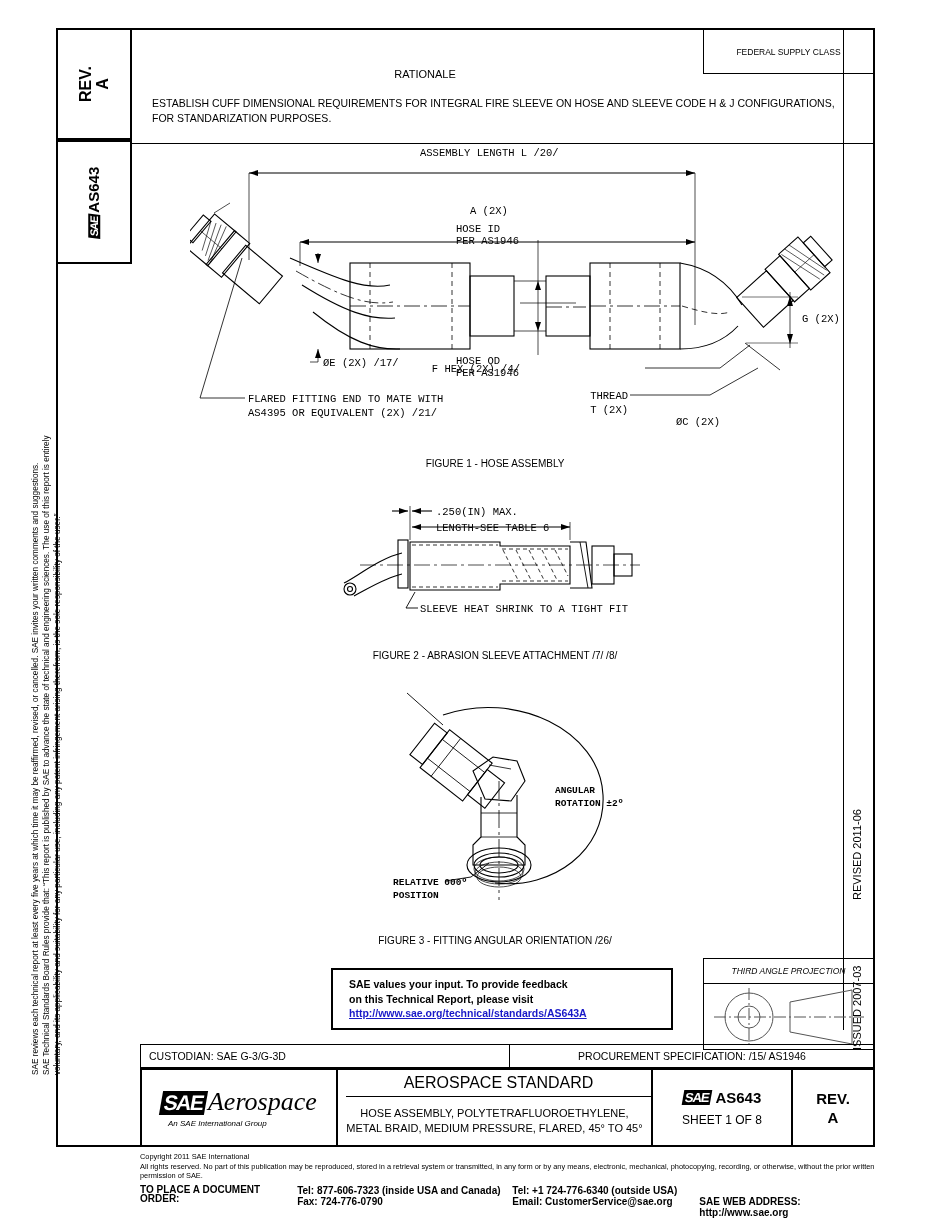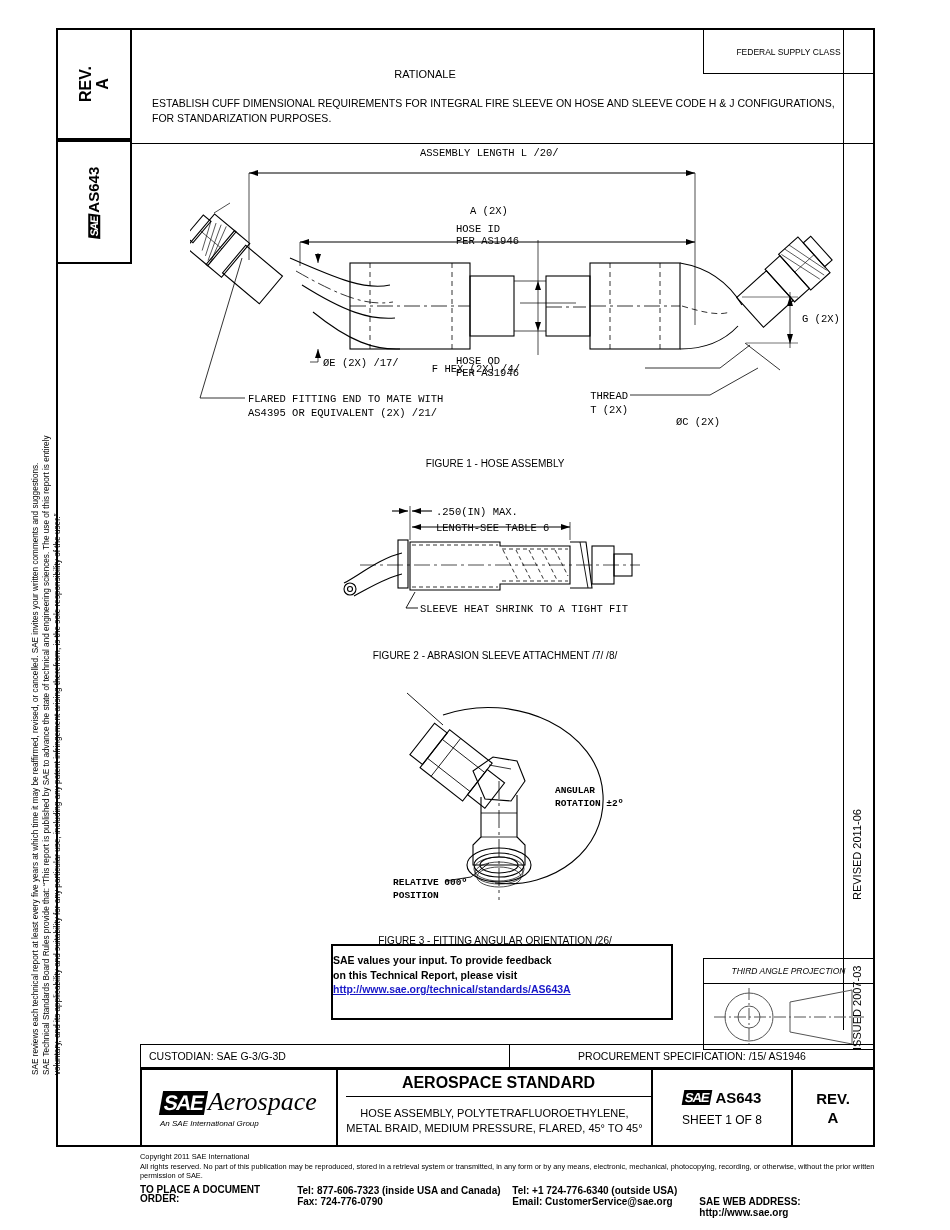--- a/index.html
+++ b/index.html
@@ -43,22 +43,22 @@
   #right-dates{position:absolute;left:843px;top:740px;width:30px;height:310px;}
   #right-dates .rot{position:absolute;transform-origin:0 0;transform:rotate(-90deg);
                     white-space:nowrap;font-size:11px;}
   #rev-date{left:8px;top:160px;}
   #iss-date{left:8px;top:310px;}
   #right-col-line{position:absolute;left:843px;top:30px;width:0;height:1000px;
                   border-left:1.5px solid #000;}
   
   .fcap{position:absolute;font-size:10px;text-align:center;}
   
-  #feedback-box{position:absolute;left:331px;top:944px;width:342px;height:76px;
-                border:2px solid #000;box-sizing:border-box;padding:7px 0;
+  #feedback-box{position:absolute;left:331px;top:968px;width:342px;height:62px;
+                border:2px solid #000;box-sizing:border-box;padding:7px 16px;
                 font-size:10.5px;font-weight:bold;line-height:14.5px;}
   #feedback-box .lnk{color:#1818c8;text-decoration:underline;}
   
   #tap-box{position:absolute;left:703px;top:958px;width:170px;height:92px;
            border:1.5px solid #000;border-right:none;box-sizing:border-box;font-style:italic;}
   #tap-title{height:24px;border-bottom:1.5px solid #000;display:flex;align-items:center;
              justify-content:center;font-size:8.5px;}
   #tap-art{height:66px;position:relative;}
   
   #cust-row{position:absolute;left:140px;top:1044px;width:642px;height:24px;}
@@ -69,21 +69,21 @@
              border:1.5px solid #000;border-left:none;box-sizing:border-box;
              display:flex;align-items:center;justify-content:center;font-size:10.5px;}
   
   #title-block{position:absolute;left:140px;top:1068px;width:735px;height:79px;
                border:2px solid #000;box-sizing:border-box;display:flex;}
   #tb-logo{width:196px;border-right:2px solid #000;box-sizing:border-box;
            display:flex;flex-direction:column;align-items:center;justify-content:center;}
   #tb-mid{flex:1;border-right:2px solid #000;box-sizing:border-box;
           display:flex;flex-direction:column;}
   #tb-std{height:26px;border-bottom:1.5px solid #000;display:flex;align-items:center;
-          justify-content:center;font-size:16px;font-weight:bold;margin-left:8px;}
+          justify-content:center;font-size:16px;font-weight:normal;margin-left:8px;}
   #tb-desc{flex:1;display:flex;align-items:center;justify-content:center;text-align:center;
            font-size:11px;line-height:15px;padding:0 4px;}
   #tb-num{width:140px;border-right:2px solid #000;box-sizing:border-box;
           display:flex;flex-direction:column;align-items:center;justify-content:center;gap:7px;}
   #tb-numline{font-size:15px;font-weight:bold;display:flex;align-items:center;gap:5px;}
   #tb-sheet{font-size:12px;}
   #tb-rev{width:80px;display:flex;flex-direction:column;align-items:center;
           justify-content:center;font-size:15px;font-weight:bold;line-height:19px;}
   
   #footer{position:absolute;left:140px;top:1152px;width:740px;font-size:7.4px;
@@ -372,21 +372,21 @@
     <div id="proc-cell">PROCUREMENT SPECIFICATION: /15/ AS1946</div>
   </div>
 
   <div id="title-block">
     <div id="tb-logo">
       <div style="display:flex;align-items:baseline;">
         <span style="background:#000;color:#fff;font-weight:bold;font-size:21px;
                      padding:0 3px;transform:skewX(-10deg);display:inline-block;letter-spacing:-1.5px;">SAE</span>
         <span style="font-size:26px;font-style:italic;font-family:'Liberation Serif',serif;margin-left:2px;">Aerospace</span>
       </div>
-      <div style="font-size:8px;font-style:italic;margin-top:2px;align-self:flex-start;margin-left:18px;">An SAE International Group</div>
+      <div style="font-size:8px;font-style:italic;margin-top:2px;align-self:flex-start;margin-left:26px;">An SAE International Group</div>
     </div>
     <div id="tb-mid">
       <div id="tb-std">AEROSPACE STANDARD</div>
       <div id="tb-desc">HOSE ASSEMBLY, POLYTETRAFLUOROETHYLENE, METAL BRAID, MEDIUM PRESSURE, FLARED, 45° TO 45°</div>
     </div>
     <div id="tb-num">
       <div id="tb-numline">
         <span style="background:#000;color:#fff;font-weight:bold;font-size:13px;padding:0 2px;
                      transform:skewX(-10deg);display:inline-block;letter-spacing:-1px;">SAE</span>
         <span>AS643</span>

